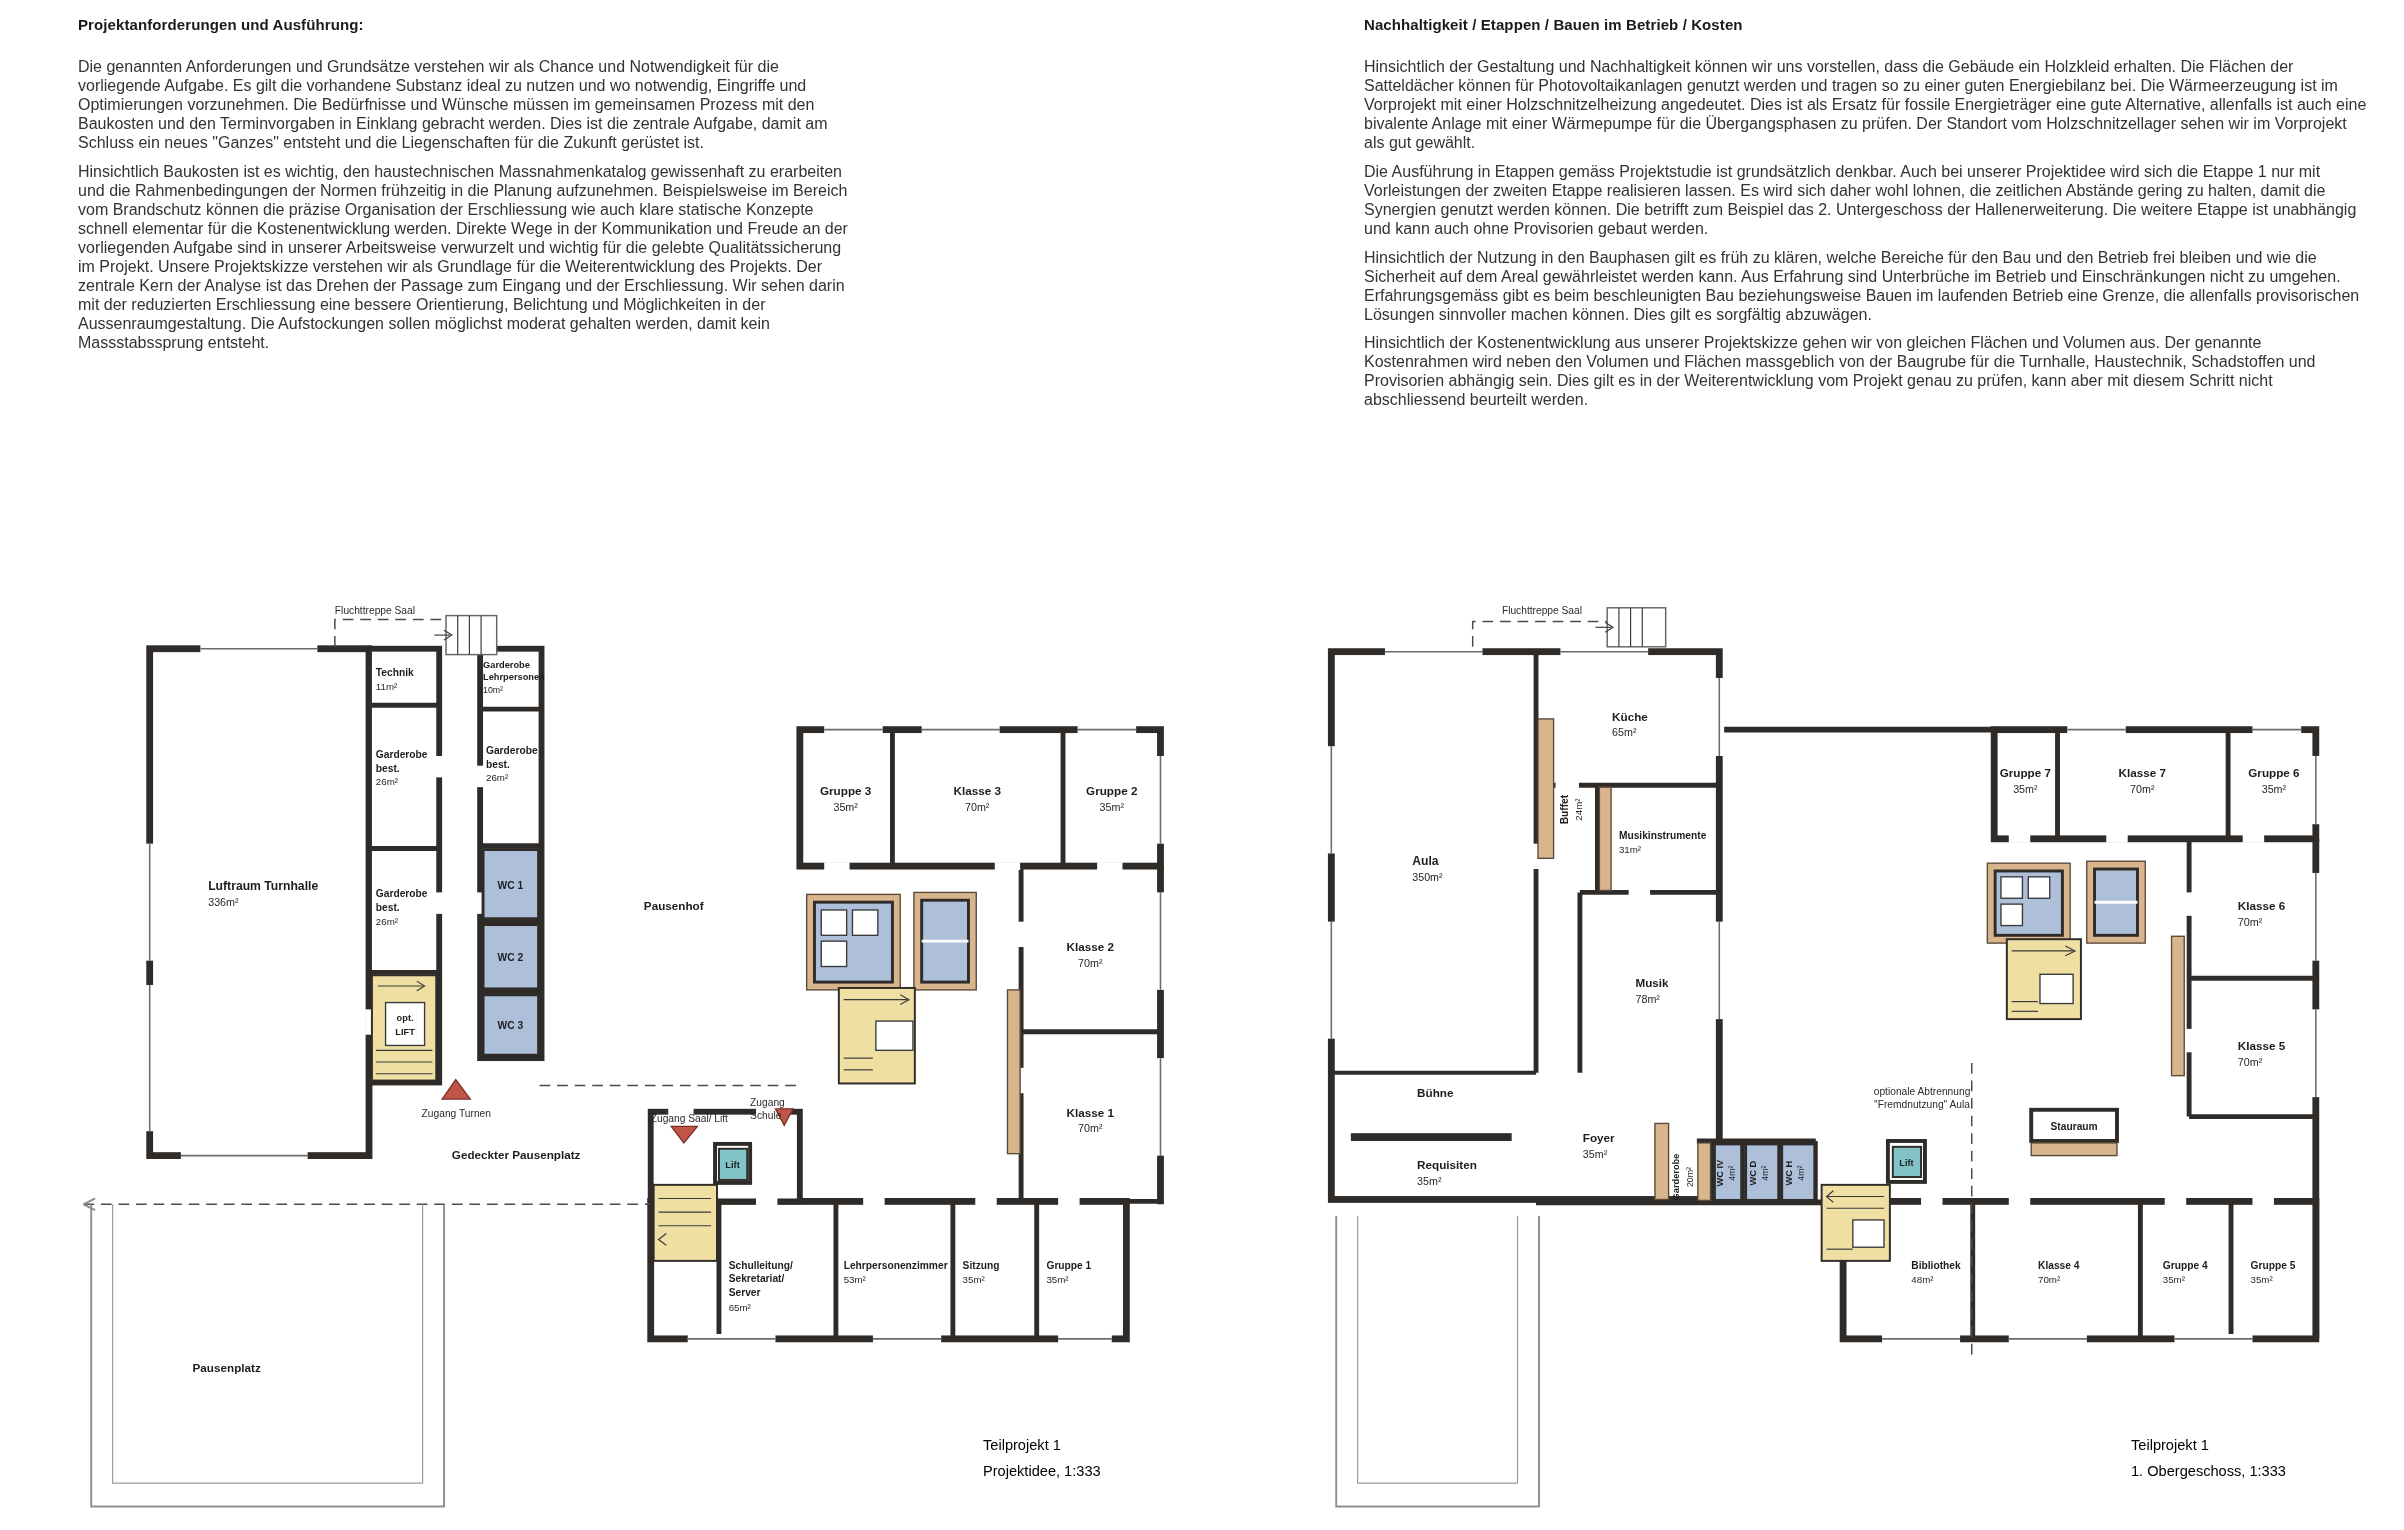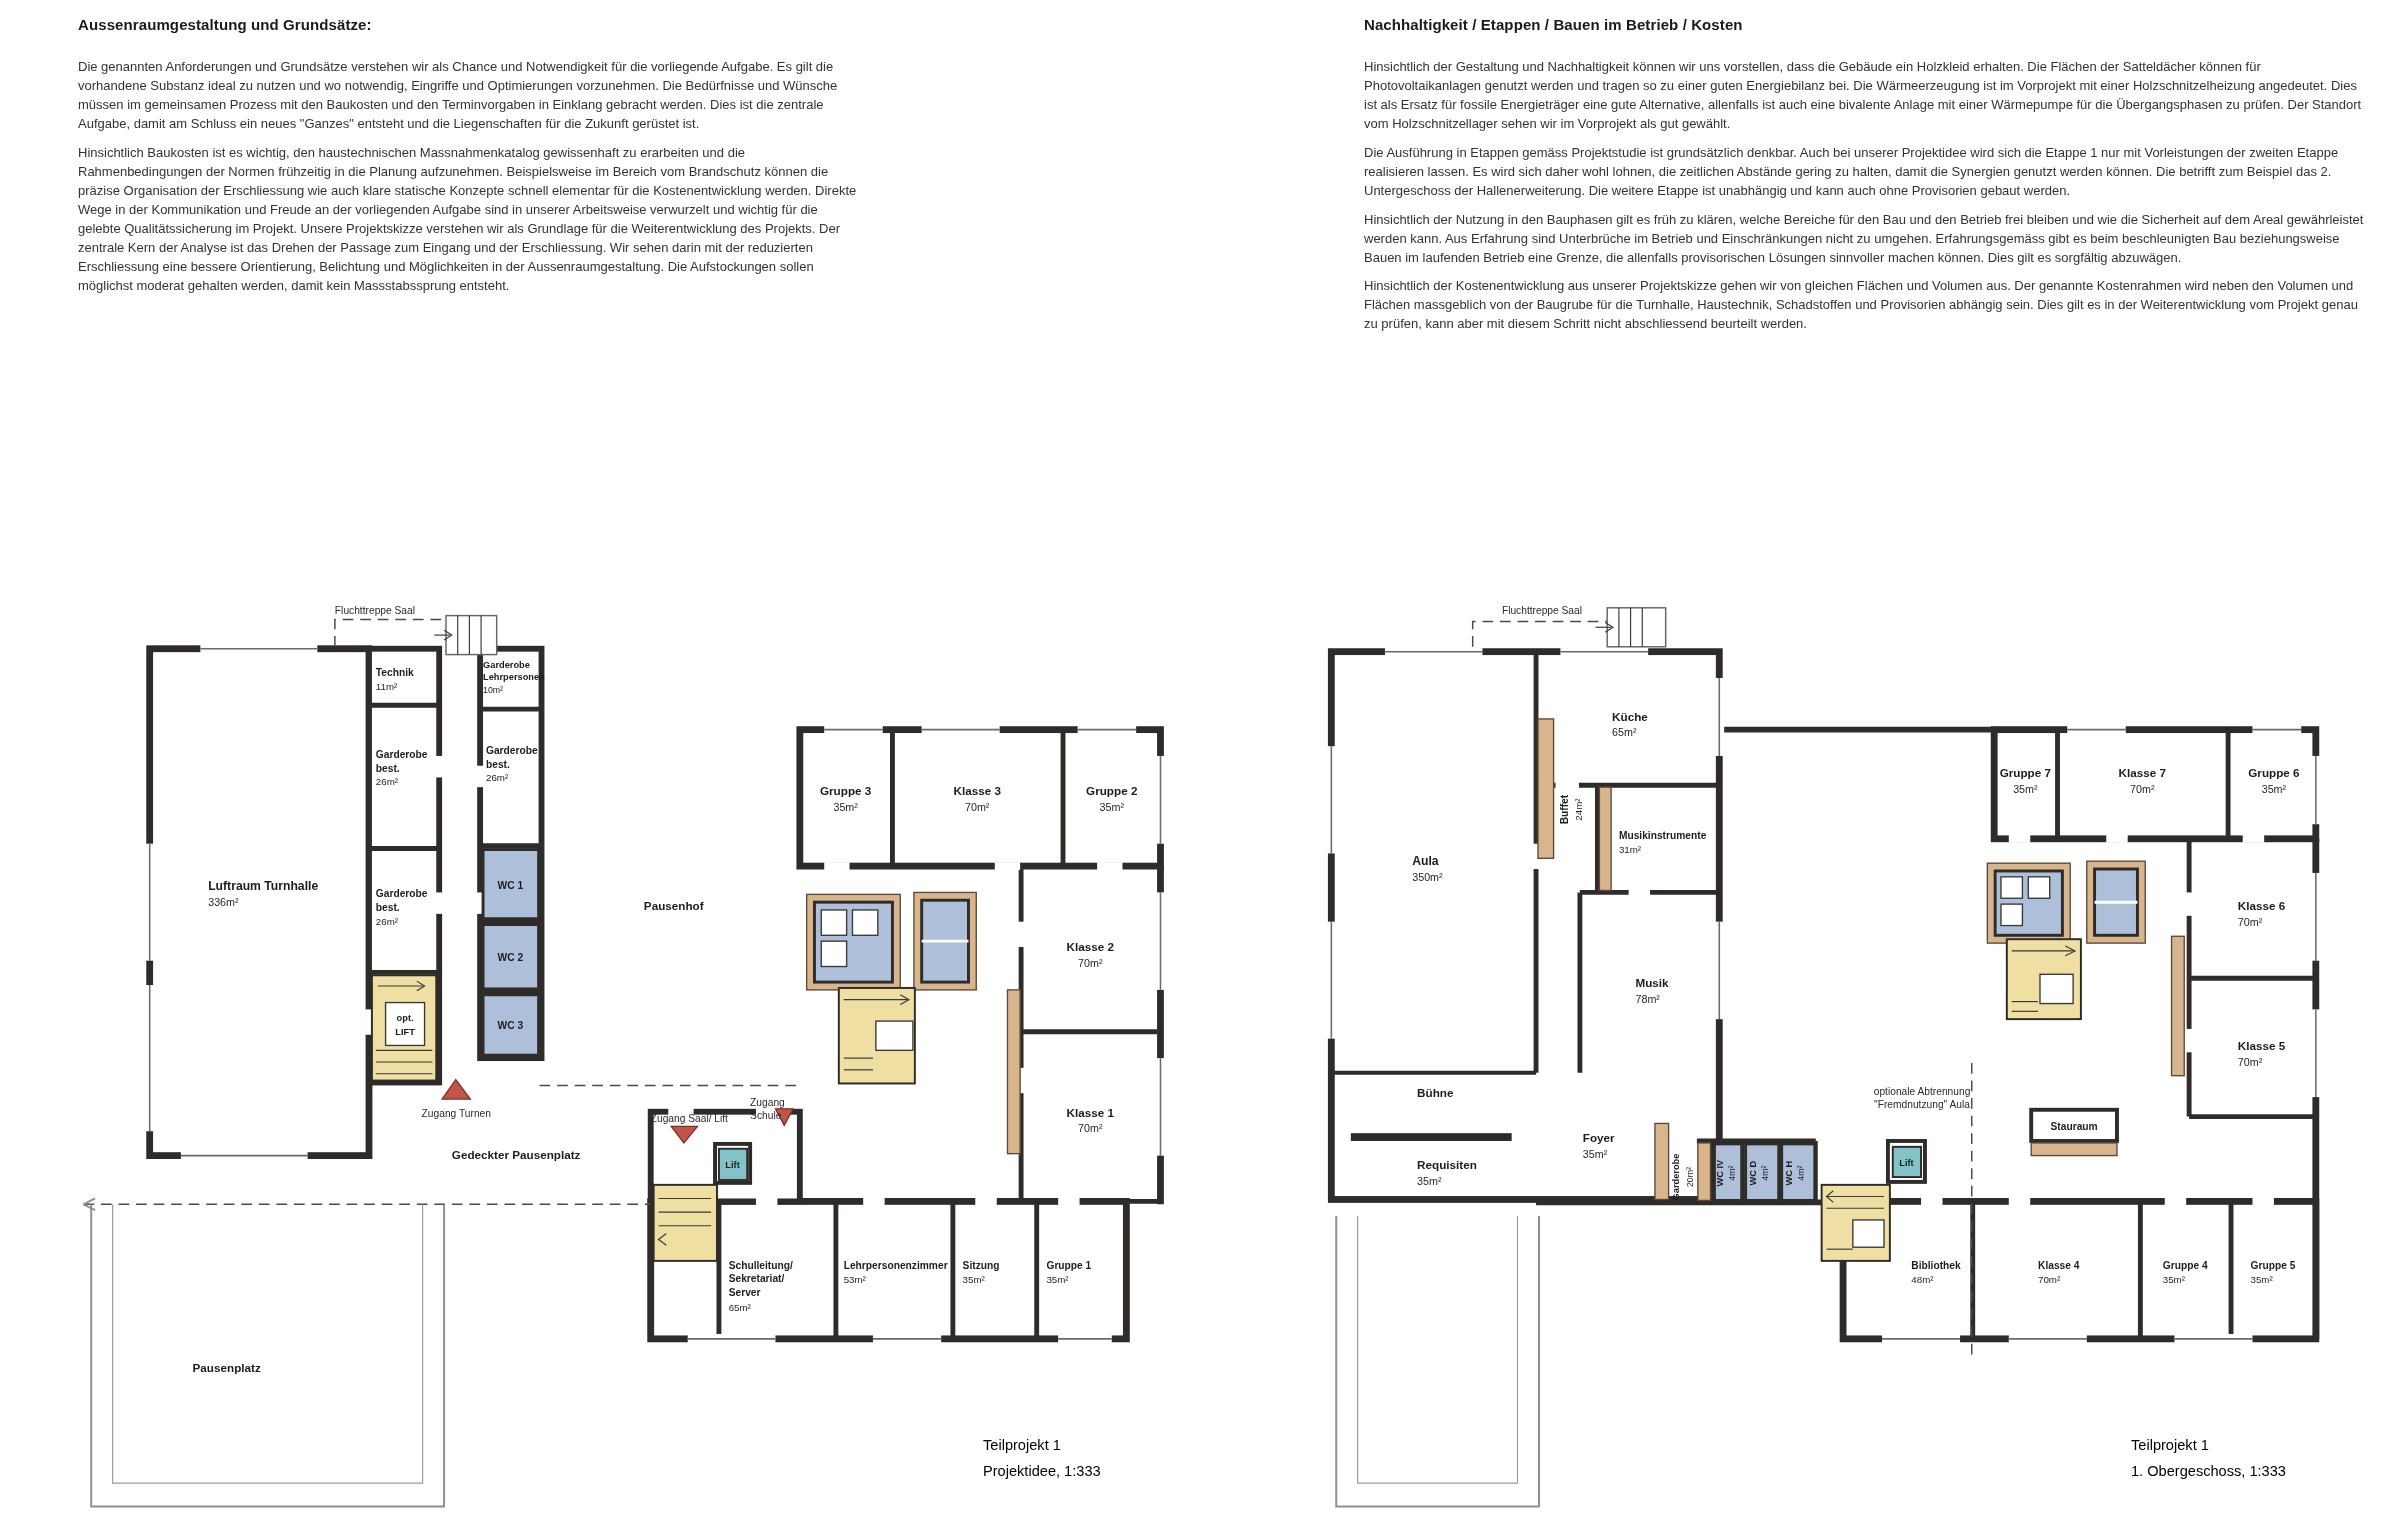--- a/index.html
+++ b/index.html
@@ -4,21 +4,21 @@
 <style>
   html,body{margin:0;padding:0;}
   body{
     width:2405px;height:1530px;position:relative;overflow:hidden;
     background:#ffffff;
     font-family:"Liberation Sans",sans-serif;
     color:#2e2e2e;
   }
   .textcol{position:absolute;top:15.6px;}
   .textcol h1{font-size:15px;font-weight:bold;color:#1a1a1a;margin:0 0 24.4px 0;letter-spacing:0.1px;}
-  .textcol p{font-size:13px;line-height:19px;margin:0 0 9.8px 0;color:#333;}
+  .textcol p{font-size:16px;line-height:19px;margin:0 0 9.8px 0;color:#333;}
   .col-left{left:78px;width:780px;}
   .col-right{left:1364px;width:1005px;}
   .plan{position:absolute;}
   .caption{position:absolute;font-size:14.6px;line-height:26px;color:#000000;}
 
   
   .w7{fill:none;stroke:#2e2b28;stroke-width:7;}
   .w6{fill:none;stroke:#2e2b28;stroke-width:6;}
   .w5{fill:none;stroke:#2e2b28;stroke-width:5;}
   .w4{fill:none;stroke:#2e2b28;stroke-width:4;}
@@ -47,21 +47,21 @@
   .an{font:400 10.5px "Liberation Sans",sans-serif;fill:#2b2b2b;}
   .anb{font:700 12px "Liberation Sans",sans-serif;fill:#1d1d1d;}
   .tn{font:700 9.5px "Liberation Sans",sans-serif;fill:#1d1d1d;}
   .ta{font:400 9px "Liberation Sans",sans-serif;fill:#262626;}
   .mid{text-anchor:middle;}
 </style>
 </head>
 <body>
 
 <section class="textcol col-left">
-  <h1>Aussenraumgestaltung und Grundsätze:</h1>
+  <h1>Projektanforderungen und Ausführung:</h1>
   <p>Die genannten Anforderungen und Grundsätze verstehen wir als Chance und Notwendigkeit für die vorliegende Aufgabe. Es gilt die vorhandene Substanz ideal zu nutzen und wo notwendig, Eingriffe und Optimierungen vorzunehmen. Die Bedürfnisse und Wünsche müssen im gemeinsamen Prozess mit den Baukosten und den Terminvorgaben in Einklang gebracht werden. Dies ist die zentrale Aufgabe, damit am Schluss ein neues "Ganzes" entsteht und die Liegenschaften für die Zukunft gerüstet ist.</p>
   <p>Hinsichtlich Baukosten ist es wichtig, den haustechnischen Massnahmenkatalog gewissenhaft zu erarbeiten und die Rahmenbedingungen der Normen frühzeitig in die Planung aufzunehmen. Beispielsweise im Bereich vom Brandschutz können die präzise Organisation der Erschliessung wie auch klare statische Konzepte schnell elementar für die Kostenentwicklung werden. Direkte Wege in der Kommunikation und Freude an der vorliegenden Aufgabe sind in unserer Arbeitsweise verwurzelt und wichtig für die gelebte Qualitätssicherung im Projekt. Unsere Projektskizze verstehen wir als Grundlage für die Weiterentwicklung des Projekts. Der zentrale Kern der Analyse ist das Drehen der Passage zum Eingang und der Erschliessung. Wir sehen darin mit der reduzierten Erschliessung eine bessere Orientierung, Belichtung und Möglichkeiten in der Aussenraumgestaltung. Die Aufstockungen sollen möglichst moderat gehalten werden, damit kein Massstabssprung entsteht.</p>
 </section>
 
 <section class="textcol col-right">
   <h1>Nachhaltigkeit / Etappen / Bauen im Betrieb / Kosten</h1>
   <p>Hinsichtlich der Gestaltung und Nachhaltigkeit können wir uns vorstellen, dass die Gebäude ein Holzkleid erhalten. Die Flächen der Satteldächer können für Photovoltaikanlagen genutzt werden und tragen so zu einer guten Energiebilanz bei. Die Wärmeerzeugung ist im Vorprojekt mit einer Holzschnitzelheizung angedeutet. Dies ist als Ersatz für fossile Energieträger eine gute Alternative, allenfalls ist auch eine bivalente Anlage mit einer Wärmepumpe für die Übergangsphasen zu prüfen. Der Standort vom Holzschnitzellager sehen wir im Vorprojekt als gut gewählt.</p>
   <p>Die Ausführung in Etappen gemäss Projektstudie ist grundsätzlich denkbar. Auch bei unserer Projektidee wird sich die Etappe 1 nur mit Vorleistungen der zweiten Etappe realisieren lassen. Es wird sich daher wohl lohnen, die zeitlichen Abstände gering zu halten, damit die Synergien genutzt werden können. Die betrifft zum Beispiel das 2. Untergeschoss der Hallenerweiterung. Die weitere Etappe ist unabhängig und kann auch ohne Provisorien gebaut werden.</p>
   <p>Hinsichtlich der Nutzung in den Bauphasen gilt es früh zu klären, welche Bereiche für den Bau und den Betrieb frei bleiben und wie die Sicherheit auf dem Areal gewährleistet werden kann. Aus Erfahrung sind Unterbrüche im Betrieb und Einschränkungen nicht zu umgehen. Erfahrungsgemäss gibt es beim beschleunigten Bau beziehungsweise Bauen im laufenden Betrieb eine Grenze, die allenfalls provisorischen Lösungen sinnvoller machen können. Dies gilt es sorgfältig abzuwägen.</p>
   <p>Hinsichtlich der Kostenentwicklung aus unserer Projektskizze gehen wir von gleichen Flächen und Volumen aus. Der genannte Kostenrahmen wird neben den Volumen und Flächen massgeblich von der Baugrube für die Turnhalle, Haustechnik, Schadstoffen und Provisorien abhängig sein. Dies gilt es in der Weiterentwicklung vom Projekt genau zu prüfen, kann aber mit diesem Schritt nicht abschliessend beurteilt werden.</p>

